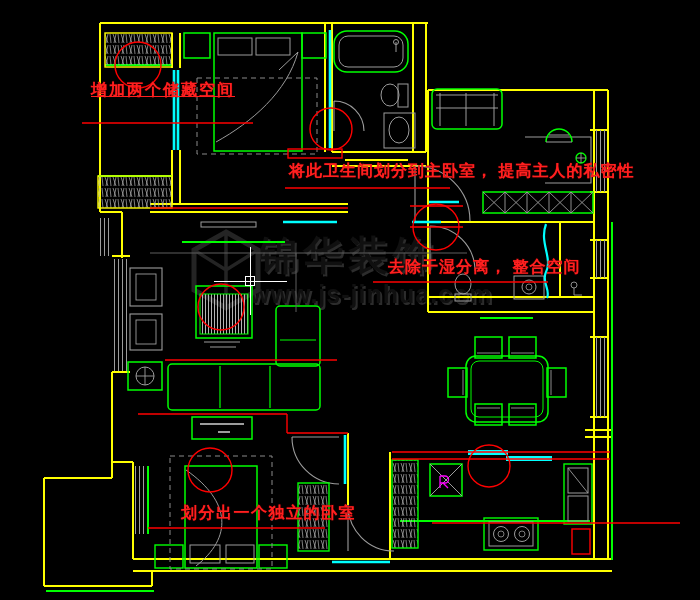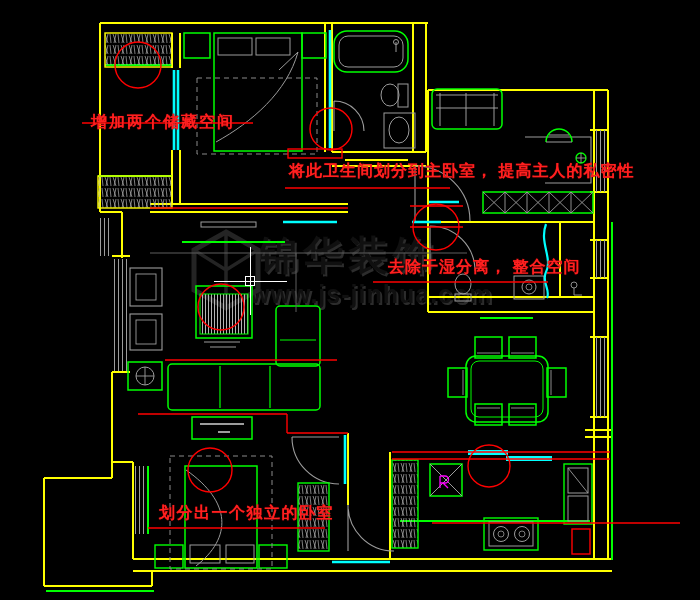--- a/index.html
+++ b/index.html
@@ -6,25 +6,25 @@
   #screen{position:relative;width:700px;height:600px;background:#000;overflow:hidden;
           font-family:"Liberation Sans",sans-serif;}
   #screen svg{position:absolute;left:0;top:0;z-index:2;}
   .wm{position:absolute;z-index:1;color:#101010;font-weight:bold;
       text-shadow:2px 2px 0 #2c2c2c, -1px -1px 0 #000;white-space:nowrap;}
   .wm-brand{left:258px;top:228px;font-size:40px;letter-spacing:5px;
             font-family:"Liberation Serif",serif;}
   .wm-url{left:250px;top:280px;font-size:25px;letter-spacing:1px;}
   .note{position:absolute;z-index:3;color:#ff2020;font-weight:bold;font-size:16px;
         white-space:nowrap;text-shadow:0 0 1px #a00;}
-  .n1{left:91px;top:112px;letter-spacing:2px;}
+  .n1{left:91px;top:80px;letter-spacing:2px;text-decoration:underline;}
   .n2{left:289px;top:161px;letter-spacing:1px;}
   .n3{left:388px;top:257px;letter-spacing:1px;}
   .n4{left:177px;top:335px;letter-spacing:1.5px;}
-  .n5{left:159px;top:503px;letter-spacing:1.5px;}
+  .n5{left:181px;top:503px;letter-spacing:1.5px;}
   .n6{left:442px;top:499px;letter-spacing:1px;}
 </style>
 </head>
 <body>
 
 <div id="screen">
 
   <div class="wm wm-brand">锦华装饰</div>
   <div class="wm wm-url">www.js-jinhua.com</div>
 

